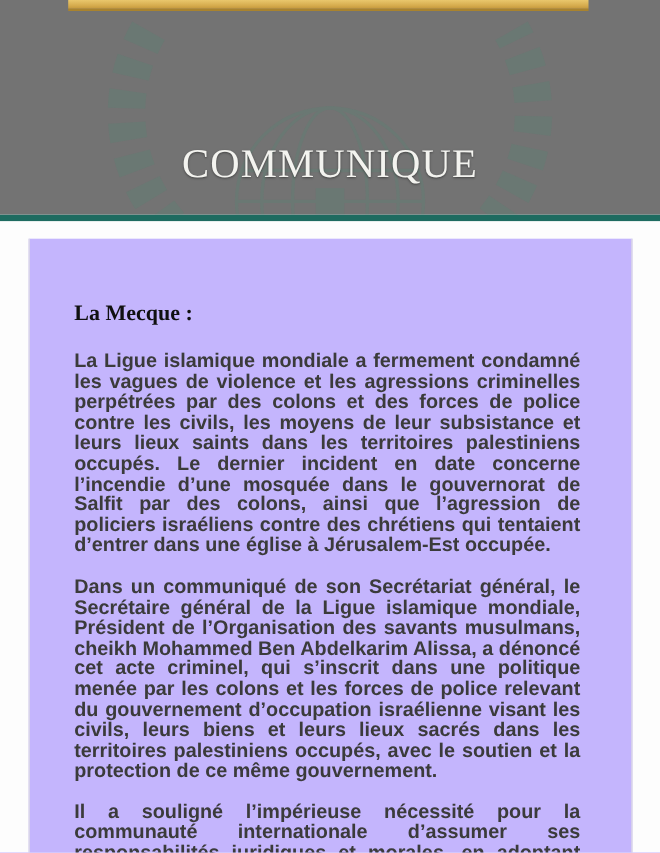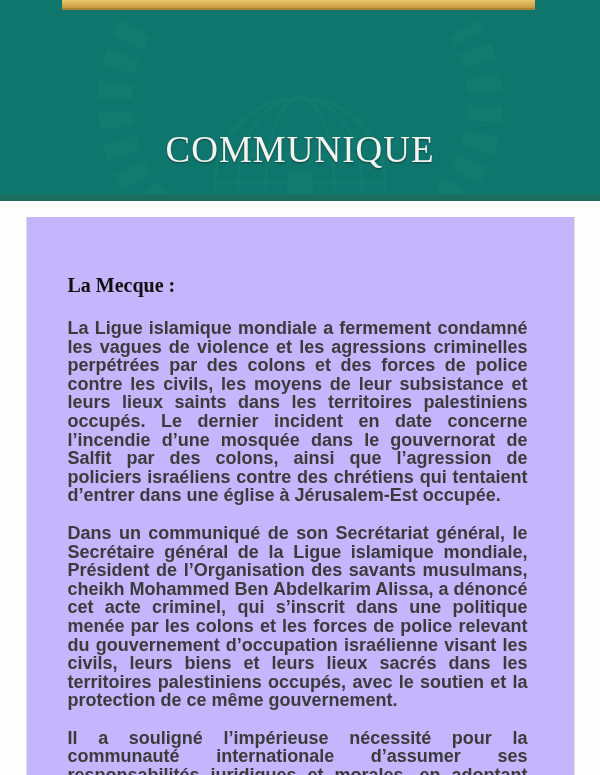--- a/index.html
+++ b/index.html
@@ -11,21 +11,21 @@
   }
   .page { width: 600px; height: 775px; position: relative; }
 
   
   .header {
     position: relative;
     height: 195px;
     background:
       radial-gradient(ellipse 430px 300px at 50% 95%, #0e4132 0%, #093227 55%, #062username 100%),
       #07271f;
-    background-color: #0f766e;
+    background-color: #737373;
     overflow: hidden;
   }
   .gold-bar {
     position: absolute;
     top: 0; left: 62px;
     width: 473px; height: 8px;
     background: linear-gradient(180deg, #e9c76c 0%, #d5ab4d 65%, #c3973c 100%);
     border-bottom: 2px solid #a9832e;
   }
   .watermark {

